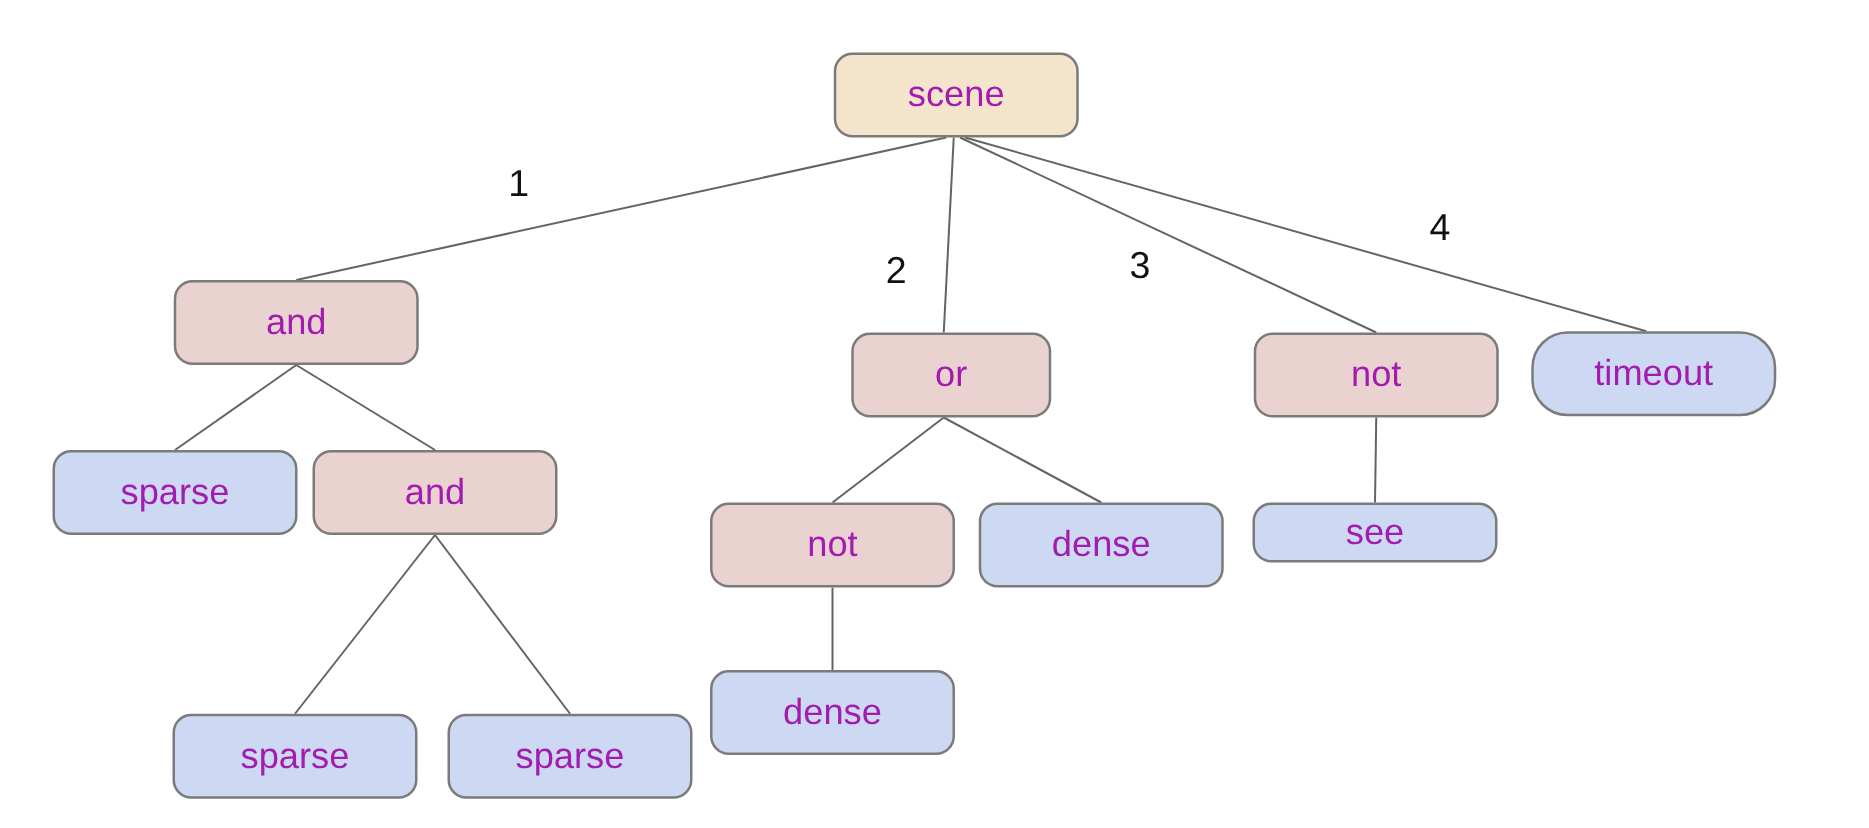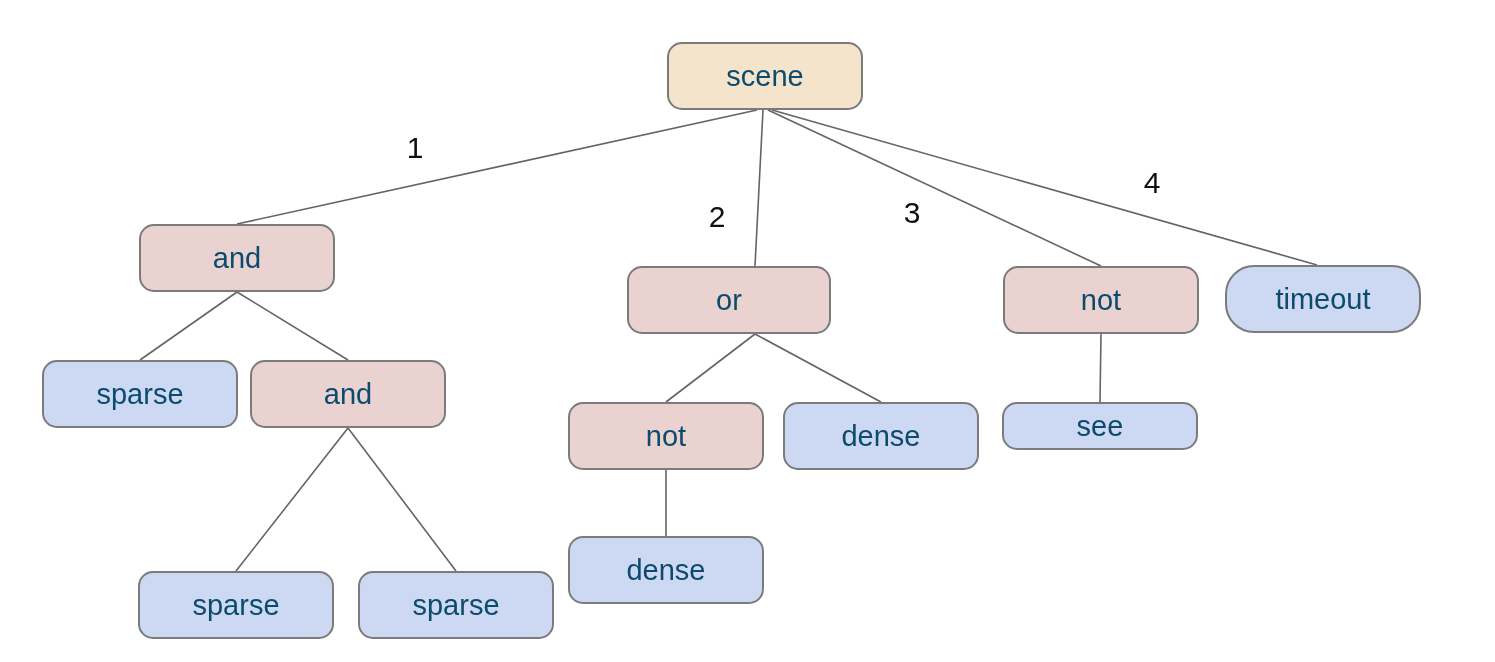--- a/index.html
+++ b/index.html
@@ -25,21 +25,21 @@
   .node {
     position: absolute;
     box-sizing: border-box;
     display: flex;
     align-items: center;
     justify-content: center;
     border: 2px solid #7b7b7b;
     border-radius: 15px;
     font-size: 29px;
     line-height: 1;
-    color: #0c4a6e;
+    color: #a21caf;
     white-space: nowrap;
   }
   .node.root     { background: #f3e4cb; }
   .node.operator { background: #ead2d0; }
   .node.leaf     { background: #cdd9f2; }
   .edge-label {
     position: absolute;
     transform: translate(-50%, -50%);
     font-size: 30px;
     color: #111111;
@@ -59,21 +59,21 @@
       <line x1="348" y1="428" x2="236" y2="571" stroke="#646464" stroke-width="1.6"></line>
       <line x1="348" y1="428" x2="456" y2="571" stroke="#646464" stroke-width="1.6"></line>
       <line x1="755" y1="334" x2="666" y2="402" stroke="#646464" stroke-width="1.6"></line>
       <line x1="755" y1="334" x2="881" y2="402" stroke="#646464" stroke-width="1.6"></line>
       <line x1="666" y1="470" x2="666" y2="536" stroke="#646464" stroke-width="1.6"></line>
       <line x1="1101" y1="334" x2="1100" y2="402" stroke="#646464" stroke-width="1.6"></line>
     </svg>
   <div id="nodes-layer">
       <div class="node root" style="left: 667px; top: 42px; width: 196px; height: 68px;">scene</div>
       <div class="node operator" style="left: 139px; top: 224px; width: 196px; height: 68px;">and</div>
-      <div class="node operator" style="left: 627px; top: 266px; width: 204px; height: 68px;">or</div>
+      <div class="node operator" style="left: 681px; top: 266px; width: 160px; height: 68px;">or</div>
       <div class="node operator" style="left: 1003px; top: 266px; width: 196px; height: 68px;">not</div>
       <div class="node leaf" style="left: 1225px; top: 265px; width: 196px; height: 68px; border-radius: 29px;">timeout</div>
       <div class="node leaf" style="left: 42px; top: 360px; width: 196px; height: 68px;">sparse</div>
       <div class="node operator" style="left: 250px; top: 360px; width: 196px; height: 68px;">and</div>
       <div class="node operator" style="left: 568px; top: 402px; width: 196px; height: 68px;">not</div>
       <div class="node leaf" style="left: 783px; top: 402px; width: 196px; height: 68px;">dense</div>
       <div class="node leaf" style="left: 1002px; top: 402px; width: 196px; height: 48px;">see</div>
       <div class="node leaf" style="left: 138px; top: 571px; width: 196px; height: 68px;">sparse</div>
       <div class="node leaf" style="left: 358px; top: 571px; width: 196px; height: 68px;">sparse</div>
       <div class="node leaf" style="left: 568px; top: 536px; width: 196px; height: 68px;">dense</div>

